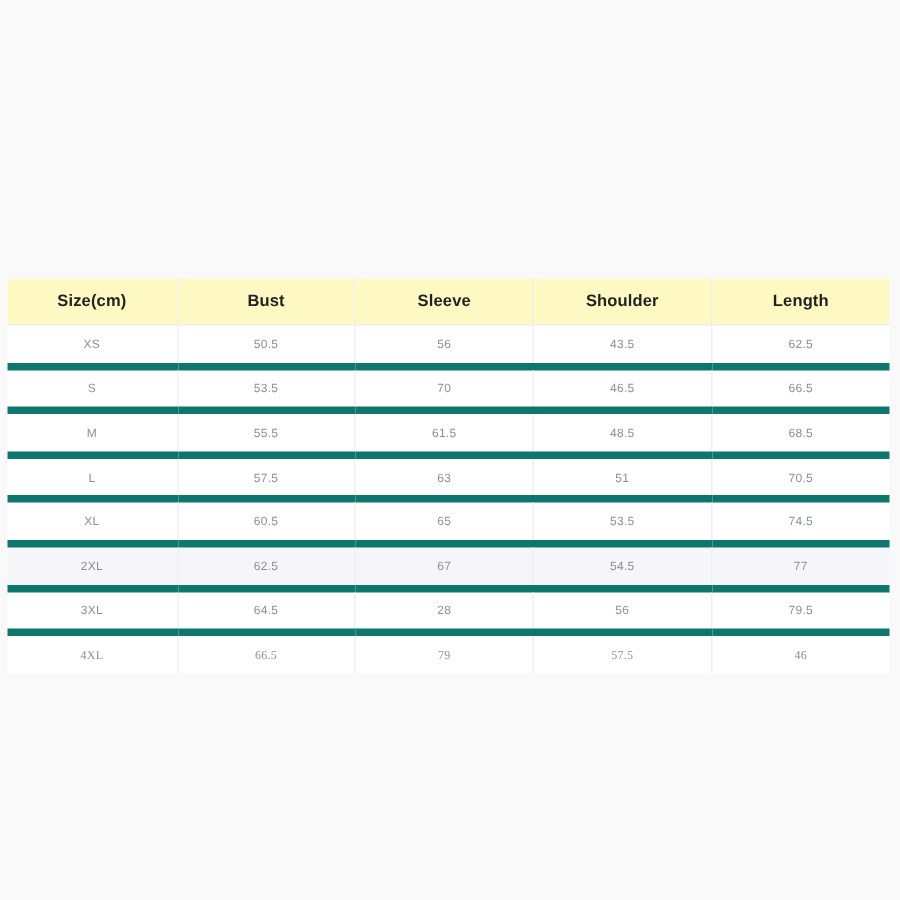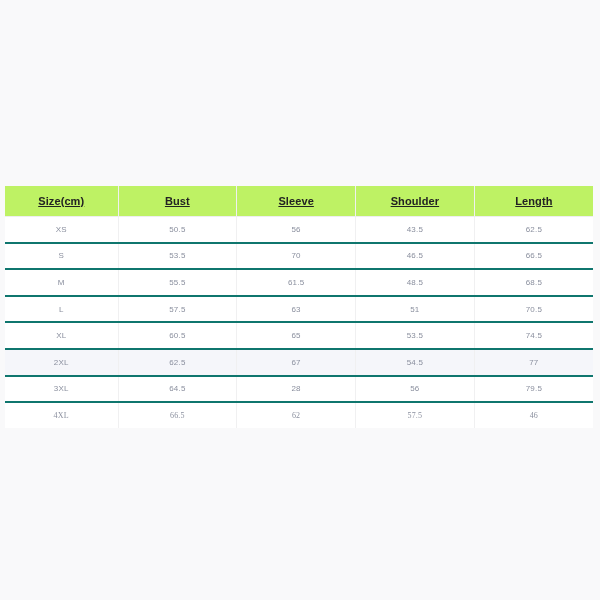--- a/index.html
+++ b/index.html
@@ -35,40 +35,39 @@
   table.size-chart col.c-size    { width: 113px; }
   table.size-chart col.c-data    { width: 118.75px; }
 
   table.size-chart thead th {
     height: 30px;
     font-size: 11px;
     font-weight: bold;
     color: #222222;
     text-align: center;
     vertical-align: middle;
-    background: #bef264;
+    background: #fef9c3;
     border-right: 1px solid #f0f0f1;
     border-bottom: 1px solid #eeeeef;
     padding: 0;
     letter-spacing: 0.1px;
-    text-decoration: underline;
   }
   table.size-chart thead th:last-child {
     border-right: none;
   }
 
   table.size-chart tbody td {
     height: 24.6px;
     font-size: 8px;
     font-weight: normal;
     color: #8a8f9e;
     text-align: center;
     vertical-align: middle;
     border-right: 1px solid #f0f0f1;
-    border-bottom: 2px solid #0f766e;
+    border-bottom: 5px solid #0f766e;
     padding: 0;
     letter-spacing: 0.2px;
   }
   table.size-chart tbody td:last-child {
     border-right: none;
   }
   table.size-chart tbody tr:last-child td {
     border-bottom: none;
     font-family: Liberation Serif, serif;
   }
@@ -144,19 +143,19 @@
         <tr>
           <td>3XL</td>
           <td>64.5</td>
           <td>28</td>
           <td>56</td>
           <td>79.5</td>
         </tr>
         <tr>
           <td>4XL</td>
           <td>66.5</td>
-          <td>62</td>
+          <td>79</td>
           <td>57.5</td>
           <td>46</td>
         </tr>
       </tbody>
   </table>
 </div>
 
 </body></html>

